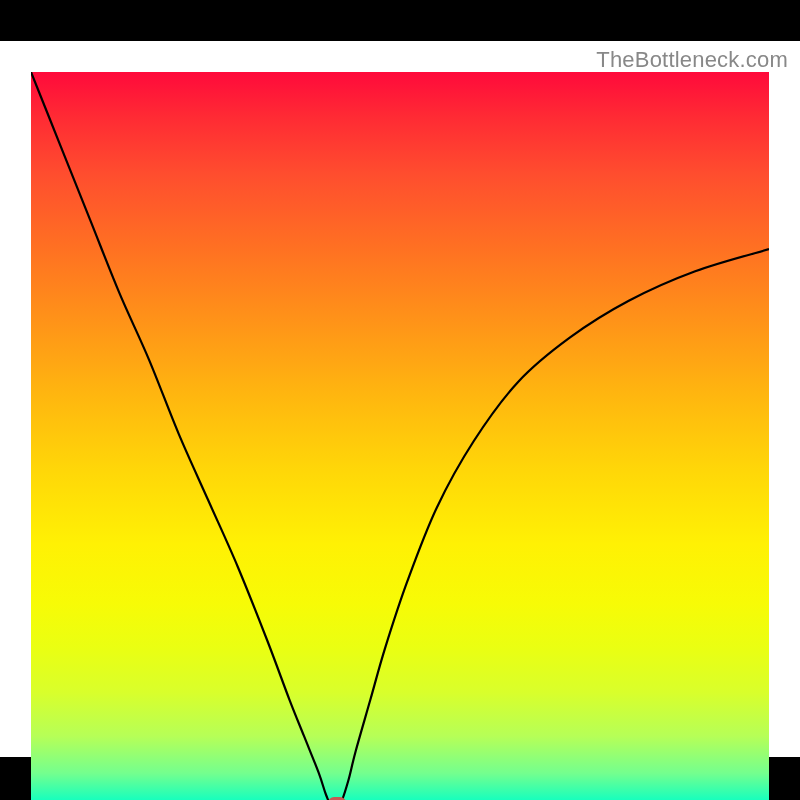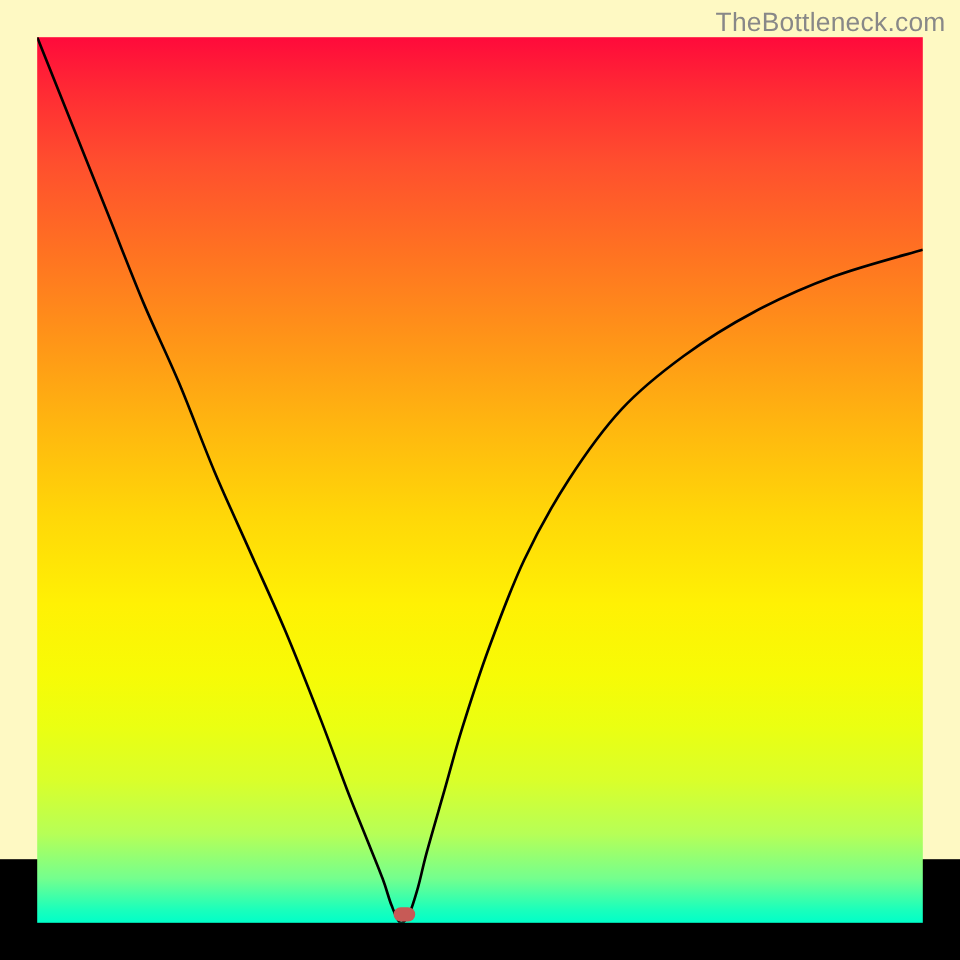--- a/index.html
+++ b/index.html
@@ -8,21 +8,22 @@
     width: 800px;
     height: 800px;
     overflow: hidden;
     background: #000;
     font-family: Arial, Helvetica, sans-serif;
   }
   .frame {
     position: relative;
     width: 800px;
     height: 716px;
-    background: #fef9c3;
+    background: #ffffff;
+    margin-top: 41px;
   }
   .plot-area {
     position: absolute;
     left: 31px;
     top: 31px;
     width: 738px;
     height: 738px;
     
     background: linear-gradient(
       to bottom,

